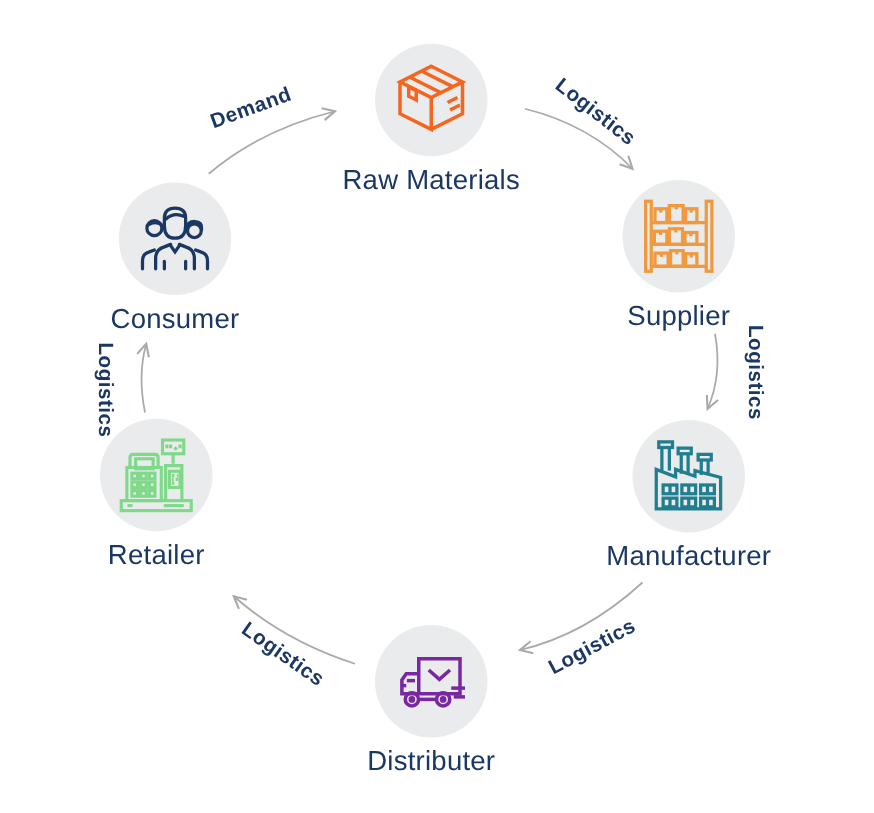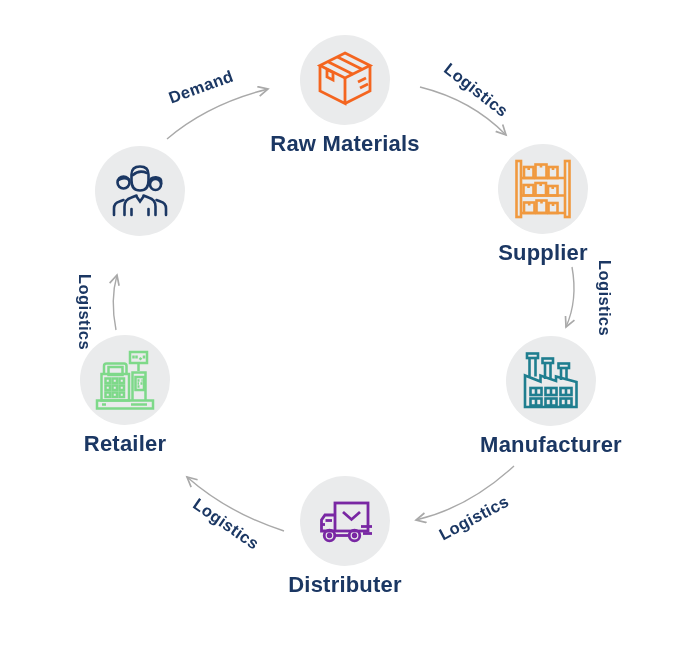--- a/index.html
+++ b/index.html
@@ -7,33 +7,33 @@
     position:relative;width:699px;height:650px;background:#ffffff;overflow:hidden;
     font-family:"Liberation Sans","DejaVu Sans",sans-serif;
   }
   .node{position:absolute;width:200px;display:flex;flex-direction:column;align-items:center;}
   .circle{
     width:90px;height:90px;border-radius:50%;background:#EAEBEC;
     display:flex;align-items:center;justify-content:center;
   }
   .circle svg{width:64px;height:64px;overflow:visible;}
   .node-label{
-    margin-top:6px;font-size:22px;font-weight:bold;color:#1B3763;
+    margin-top:6px;font-size:22px;font-weight:normal;color:#1B3763;
     text-align:center;white-space:nowrap;letter-spacing:.2px;
   }
   .edge-label{
     position:absolute;font-size:16.5px;font-weight:600;color:#1B3763;
     white-space:nowrap;transform-origin:center center;letter-spacing:.4px;
   }
   #arrows{position:absolute;left:0;top:0;pointer-events:none;}
   
   .n-raw{left:245px;top:35px;}          
   .n-supplier{left:443px;top:144px;justify-content:flex-end;}    
   .n-manufacturer{left:451px;top:336px;justify-content:center;}
-  .n-distributer{left:245px;top:476px;align-items:center;} 
+  .n-distributer{left:245px;top:500px;align-items:center;} 
   .n-retailer{left:25px;top:335px;}     
   .n-consumer{left:40px;top:146px;}     
 </style>
 </head>
 <body>
 
 <div id="canvas">
 
   <svg id="arrows" width="699" height="650" viewBox="0 0 699 650">
     <defs>
@@ -207,15 +207,16 @@
           <path d="M23.5,15.5 Q23.5,7.5 32,7.5 Q40.5,7.5 40.5,15.5 V21.5 Q40.5,31.5 32,31.5 Q23.5,31.5 23.5,21.5 Z"></path>
           <path d="M25,16 Q31,10.5 39,14"></path>
           <path d="M16.5,56 V47.5 Q16.5,40.5 23.5,38.5 L28.5,36.5"></path>
           <path d="M47.5,56 V47.5 Q47.5,40.5 40.5,38.5 L35.5,36.5"></path>
           <polyline points="28.5,37.5 32,42.5 35.5,37.5"></polyline>
           <line x1="23.5" y1="50" x2="23.5" y2="56"></line>
           <line x1="40.5" y1="50" x2="40.5" y2="56"></line>
         </g>
       </svg>
     </div>
+    <div class="node-label">Consumer</div>
   </div>
 
 </div>
 
 </body></html>

